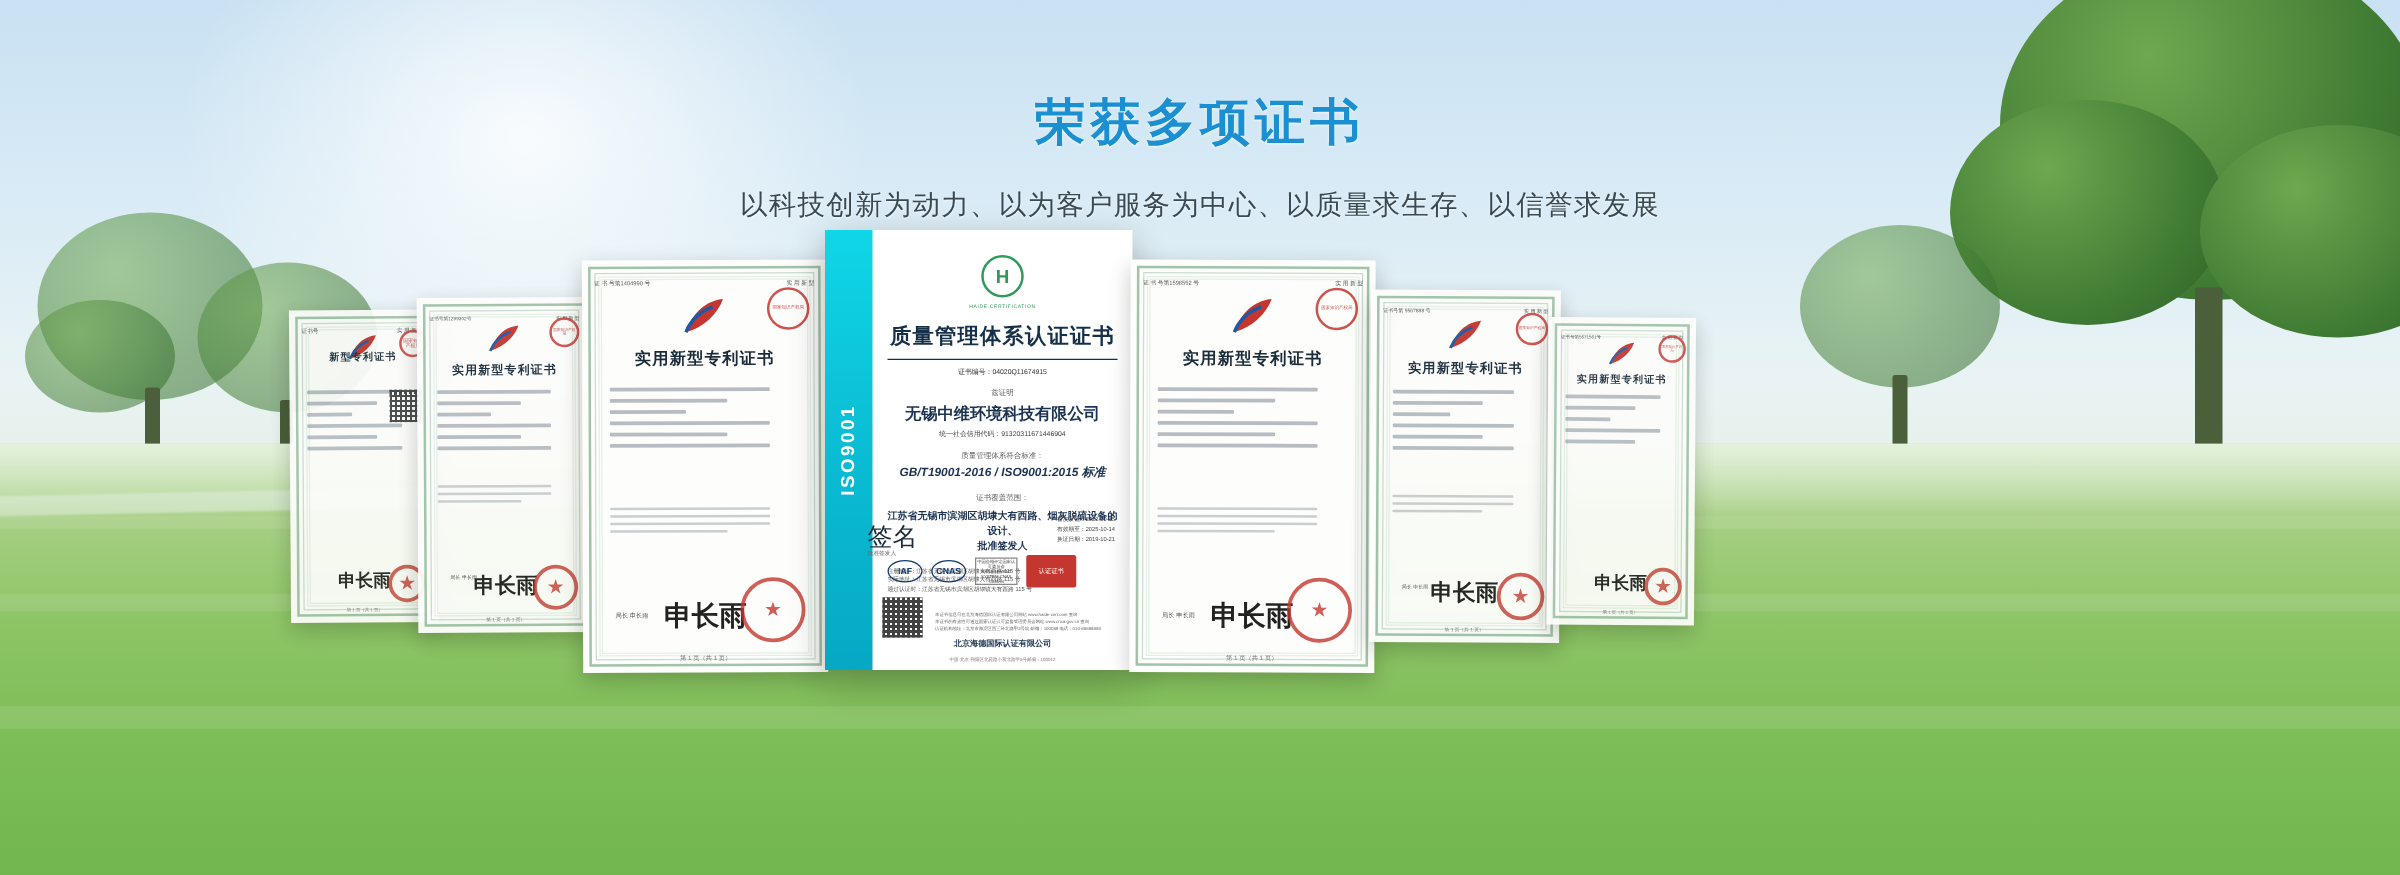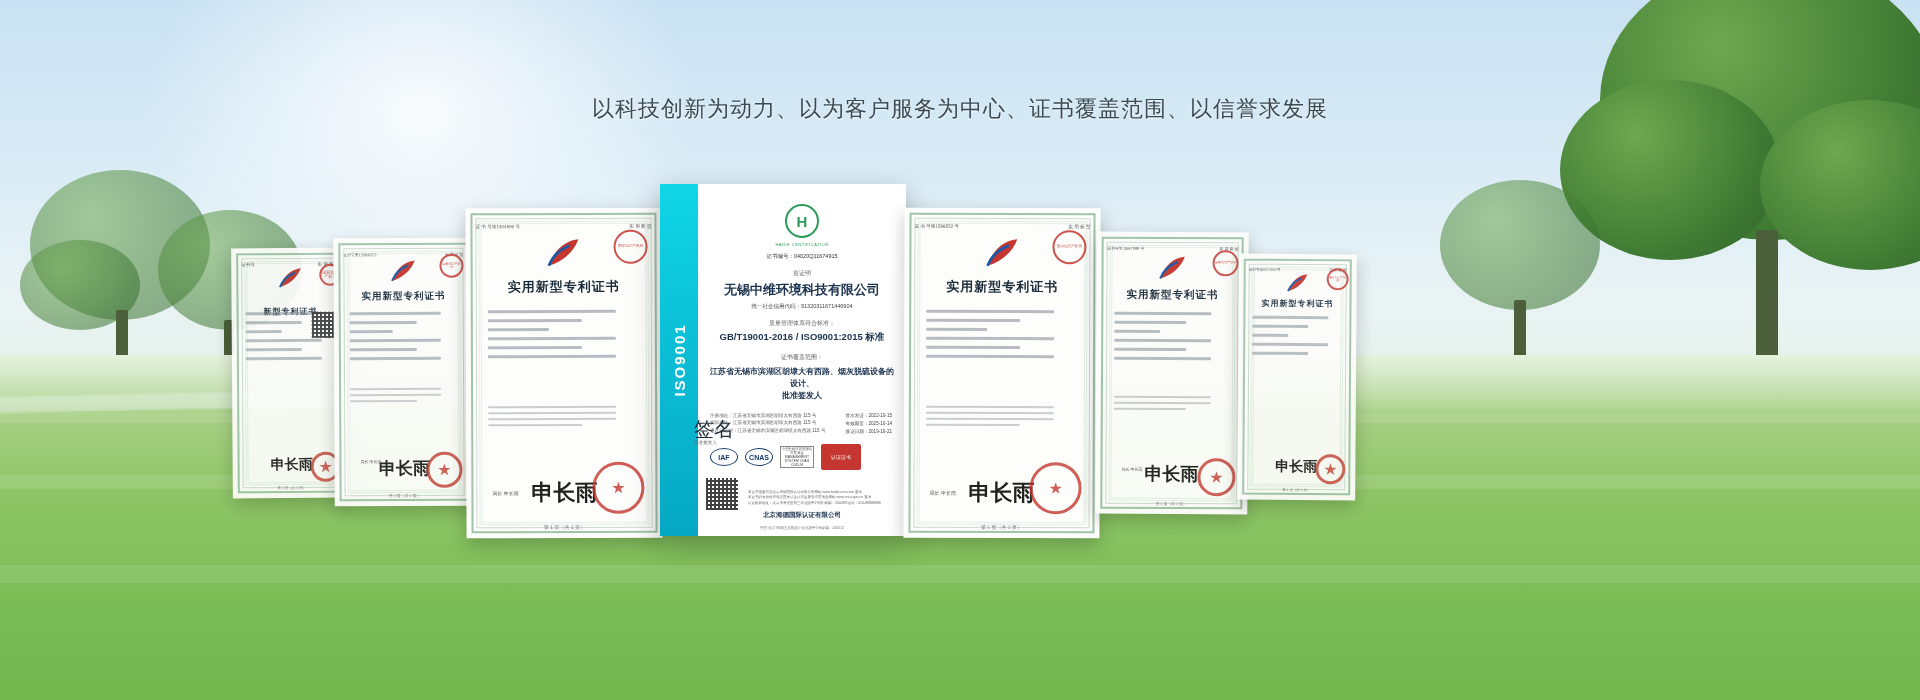--- a/index.html
+++ b/index.html
@@ -194,21 +194,21 @@
   .iso-title {
     margin-top: 10px; text-align: center; font-size: 17px; font-weight: bold;
     color: #17304a; letter-spacing: 1px;
     border-bottom: 1px solid #17304a; padding-bottom: 7px;
   }
   .iso-no { text-align: center; font-size: 5.5px; color: #333; margin-top: 6px; }
   .iso-label { text-align: center; font-size: 6px; color: #666; margin-top: 9px; }
   .iso-company { text-align: center; font-size: 13px; font-weight: bold; color: #1b3350; margin-top: 3px; }
   .iso-code { text-align: center; font-size: 5.5px; color: #444; margin-top: 4px; }
   .iso-std-label { text-align: center; font-size: 6px; color: #666; margin-top: 9px; }
-  .iso-std { text-align: center; font-size: 9.5px; font-weight: bold; color: #1b3350; margin-top: 3px; }
+  .iso-std { text-align: center; font-size: 9.5px; font-weight: bold; color: #1b3350; margin-top: 3px; font-style: italic; }
   .iso-scope-label { text-align: center; font-size: 6px; color: #666; margin-top: 9px; }
   .iso-scope { text-align: center; font-size: 8px; font-weight: bold; color: #1b3350; margin-top: 4px; line-height: 1.5; }
   .iso-notes { margin-top: 10px; font-size: 4.6px; color: #555; line-height: 1.6; }
   .iso-dates { position: absolute; right: 14px; top: 228px; font-size: 4.6px; color: #444; line-height: 1.7; text-align: right; }
   .iso-sign { position: absolute; left: 34px; top: 232px; font-size: 20px; font-family: "Liberation Serif", serif; color: #1b2b3a; }
   .iso-sign-cap { position: absolute; left: 34px; top: 256px; font-size: 4.6px; color: #666; }
   .iso-marks { position: absolute; left: 50px; bottom: 66px; display: flex; gap: 7px; align-items: center; }
   .mark-circle {
     width: 28px; height: 18px; border: 1.5px solid #123a6b; border-radius: 50%;
     display: flex; align-items: center; justify-content: center;
@@ -284,38 +284,39 @@
   </div>
 
   <div class="grass">
     <div class="grass-band" style="top:58px; height:10px;"></div>
     <div class="grass-band" style="top:120px; height:14px;"></div>
     <div class="grass-band" style="top:210px; height:18px;"></div>
   </div>
   <div class="path"></div>
 
   <div class="title-wrap">
-    <div class="sub-title">以科技创新为动力、以为客户服务为中心、证书覆盖范围、以信誉求发展</div>
+    <div class="main-title">荣获多项证书</div>
+    <div class="sub-title">以科技创新为动力、以为客户服务为中心、以质量求生存、以信誉求发展</div>
   </div>
 
   <div class="certs">
 
     <div class="cert" style="left:232px; top:68px; width:118px; height:250px; transform: rotate(-0.4deg); opacity:.92;">
       <div class="cert-border"></div>
       <div class="c-head">
         <span>证书号</span>
         <span>实 用 新 型</span>
       </div>
       <div class="c-logo" style="top:18px; width:30px; height:24px;">
         <svg viewBox="0 0 40 32" width="30" height="24">
           <path d="M6 28 C12 10, 24 4, 34 3 C30 14, 20 24, 6 28 Z" fill="#c4362f"></path>
           <path d="M6 28 C10 18, 18 12, 26 9" fill="none" stroke="#1b5aa6" stroke-width="2.6"></path>
         </svg>
       </div>
-      <div class="c-title" style="top:58px; font-size:8px;">新型专利证书</div>
+      <div class="c-title" style="top:32px; font-size:8px;">新型专利证书</div>
       <div class="c-seal-tr" style="width:22px;height:22px;top:16px;right:8px;">
         <span>国家知识产权局</span>
       </div>
       <div class="c-lines" style="top:64px; left:14px; right:14px;">
         <div class="ln m"></div>
         <div class="ln s"></div>
         <div class="ln xs"></div>
         <div class="ln m"></div>
         <div class="ln s"></div>
         <div class="ln m"></div>
@@ -397,20 +398,21 @@
       <div class="c-foot">第 1 页（共 1 页）</div>
     </div>
 
     <div class="cert cert-iso" style="left:660px; top:4px; width:246px; height:352px; box-shadow: 0 10px 26px rgba(0,0,0,.30);">
       <div class="iso-spine">
         <div class="spine-text">ISO9001</div>
       </div>
       <div class="iso-body">
         <div class="iso-logo">H</div>
         <div class="iso-logo-sub">HAIDE CERTIFICATION</div>
+        <div class="iso-title">质量管理体系认证证书</div>
         <div class="iso-no">证书编号：04020Q11674915</div>
         <div class="iso-label">兹证明</div>
         <div class="iso-company">无锡中维环境科技有限公司</div>
         <div class="iso-code">统一社会信用代码：91320311671446904</div>
         <div class="iso-std-label">质量管理体系符合标准：</div>
         <div class="iso-std">GB/T19001-2016 / ISO9001:2015 标准</div>
         <div class="iso-scope-label">证书覆盖范围：</div>
         <div class="iso-scope">
           <div>江苏省无锡市滨湖区胡埭大有西路、烟灰脱硫设备的设计、</div>
           <div>批准签发人</div>

